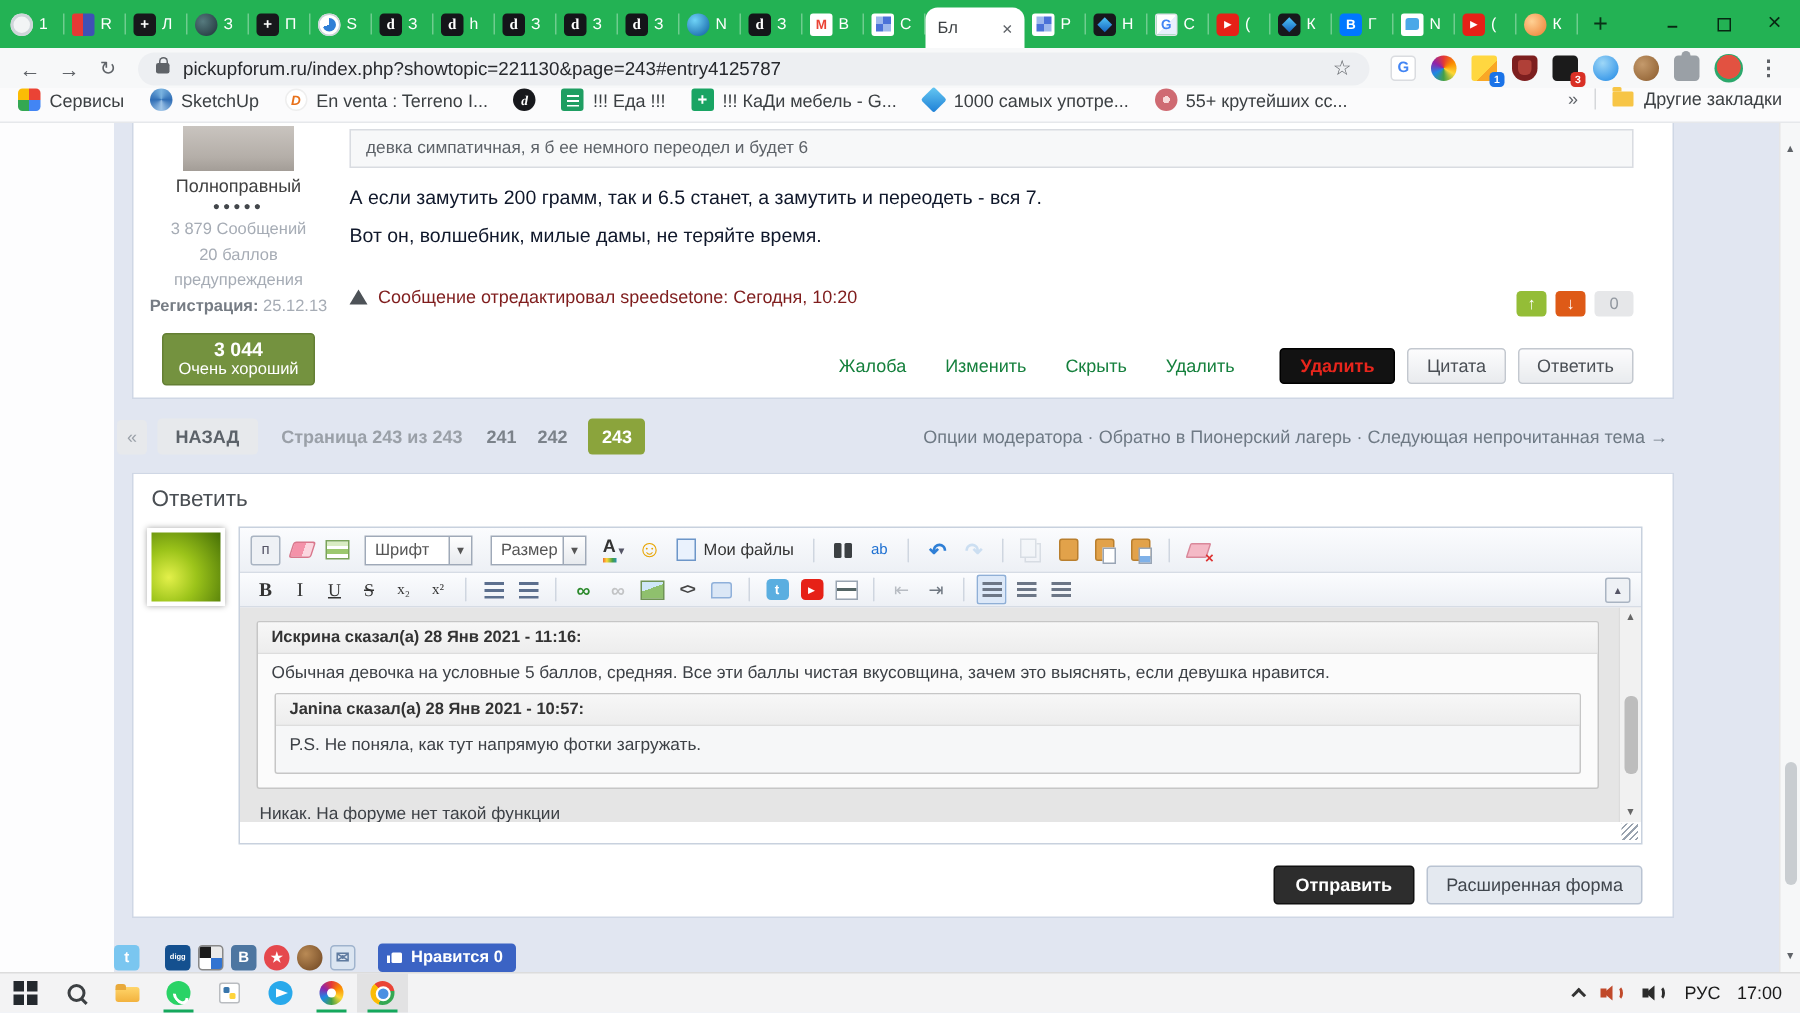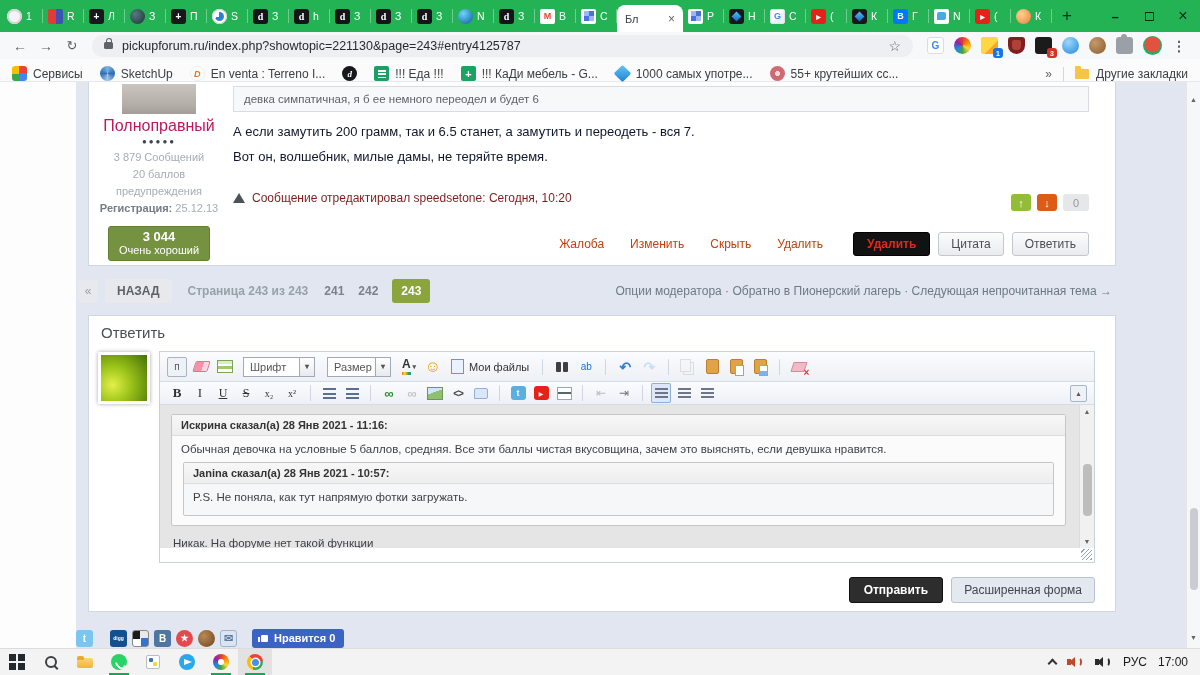--- a/index.html
+++ b/index.html
@@ -61,21 +61,21 @@
   .ex-drop{background:radial-gradient(circle at 38% 30%,#9ed7f7,#1e88e5);border-radius:50%}
   .ex-cookie{background:radial-gradient(circle at 35% 35%,#c49a6c,#8a5a2b);border-radius:50%}
   .ex-puzzle{background:#9aa0a6;border-radius:3px}.ex-puzzle::after{content:"";position:absolute;left:5px;top:-3px;width:6px;height:6px;background:#9aa0a6;border-radius:50%}
   .badge{position:absolute;right:-5px;bottom:-4px;min-width:10px;height:10px;border-radius:3px;font-size:7px;color:#fff;display:flex;align-items:center;justify-content:center;padding:0 1px;font-weight:bold}
   .badge:empty{display:none}
   .b-blue{background:#1a73e8}.b-red{background:#d93025}
   .avatarbtn{width:19px;height:19px;border-radius:50%;background:radial-gradient(circle at 50% 45%,#e25241 55%,#2ca86c 58%);flex:none;cursor:pointer}
   .menu3{width:14px;text-align:center;color:#5f6368;cursor:pointer}.menu3::after{content:"⋮";font-size:14px;font-weight:bold}
 
   
-  .bkbar{height:23px;background:#fbfbfc;border-bottom:1px solid #e6e8eb;display:flex;align-items:flex-end;padding:0 12px;gap:17px;font-size:12px;color:#3c4043;flex:none}
+  .bkbar{height:23px;background:#fbfbfc;border-bottom:1px solid #e6e8eb;display:flex;align-items:flex-start;padding:0 12px;gap:17px;font-size:12px;color:#3c4043;flex:none}
   .bk{display:flex;align-items:center;gap:6px;min-width:0;cursor:pointer}
   .bk span:empty{display:none}
   .bki{width:15px;height:15px;flex:none;border-radius:2px;position:relative;display:inline-flex;align-items:center;justify-content:center;color:#fff;font-size:9px;font-weight:bold}
   .bk-apps{background:conic-gradient(#ea4335 0 25%,#4285f4 0 50%,#34a853 0 75%,#fbbc05 0);border-radius:3px}
   .bk-sketchup{background:conic-gradient(#7ab3e0,#2f6db5,#9fc5e8,#2f6db5,#7ab3e0);border-radius:50%}
   .bk-dorange{background:#fff;border:1px solid #eee;border-radius:50%}.bk-dorange::after{content:"D";color:#e8711a;font-size:9px;font-weight:bold}
   .bk-ddark{background:#17181c;border-radius:50%}.bk-ddark::after{content:"d";color:#fff;font-family:"Liberation Serif",serif}
   .bk-list{background:#1e9e62}.bk-list::after{content:"";width:8px;height:8px;background:repeating-linear-gradient(#fff 0 1.5px,transparent 1.5px 3.4px)}
   .bk-cross{background:#19a463}.bk-cross::after{content:"+";font-size:11px;font-weight:bold}
   .bk-gred{background:#d23a2e;border-radius:3px}.bk-gred::after{content:"◆";font-size:8px}
@@ -90,39 +90,39 @@
 
   
   .page{position:relative;height:566px;background:#fdfdfe;overflow:hidden;flex:none}
   .strip{position:absolute;left:76px;top:0;width:1110px;height:100%;background:#e1e6f1}
   a{text-decoration:none;cursor:pointer}
 
   .post-box{position:absolute;left:88px;top:0;width:1028px;height:184px;background:#fff;border:1px solid #cfd7e5;border-top:none;padding-top:2px}
   .post-cols{display:flex}
   .psb{width:140px;flex:none;text-align:center}
   .avatar-cut{width:74px;height:30px;margin:0 auto 3px;background:linear-gradient(180deg,#c9c4bf 0%,#b4aea8 70%,#a39d97 100%);cursor:pointer}
-  .pgroup{display:block;color:#be185d;font-size:16px}
+  .pgroup{display:block;color:#404040;font-size:12px}
   .pips{font-size:8px;letter-spacing:2px;color:#43474b;margin:2px 0 3px}
   .pstat{font-size:11px;color:#a6acb5;line-height:1.55}
   .pstat b{color:#767c84}
   .rep{width:102px;margin:9px auto 0;background:#74923f;border:1px solid #647f34;border-radius:3px;color:#fff;padding:2px 0 4px}
   .repv{font-size:13px;font-weight:bold}
   .repl{font-size:11px}
   .pmain{flex:1;padding:2px 26px 0 4px;position:relative}
   .pquote{background:#f7f8f9;border:1px solid #d9dce1;color:#5d6268;font-size:11.5px;padding:6px 10px;margin-bottom:10px}
   .pline{font-size:13px;color:#0f172a;margin:0 0 5px;line-height:1.55}
   .editnote{margin-top:24px;font-size:12px;color:#7f1d1d;display:flex;align-items:center;gap:7px}
   .warn-tri{width:0;height:0;border-left:6px solid transparent;border-right:6px solid transparent;border-bottom:10px solid #4d5257}
   .voterow{position:absolute;right:26px;top:112px;display:flex;gap:6px;align-items:center}
   .vup,.vdn{width:20px;height:17px;border-radius:3px;display:flex;align-items:center;justify-content:center;color:#fff;font-size:11px;font-weight:bold;cursor:pointer}
   .vup{background:#94bd37}.vup::after{content:"↑"}
   .vdn{background:#de5a17}.vdn::after{content:"↓"}
   .vcount{min-width:26px;height:17px;background:#e6e7e9;border-radius:3px;color:#9298a0;font-size:11px;display:flex;align-items:center;justify-content:center}
   .actions{position:absolute;left:0;right:0;bottom:9px;display:flex;justify-content:flex-end;align-items:center;padding-right:26px}
-  .plink{color:#c2410c;font-size:12px;margin-right:26px}
+  .plink{color:#15803d;font-size:12px;margin-right:26px}
   .btn-gray{background:linear-gradient(#fcfcfd,#e9ebee);border:1px solid #c3c8cf;border-radius:3px;color:#4a4f55;font-size:12px;padding:4px 12px;margin-left:8px;cursor:pointer;font-family:"Liberation Sans",sans-serif}
   .btn-del{background:#121212;border:1px solid #000;border-radius:3px;color:#e8251c;font-weight:bold;font-size:12px;padding:4px 13px;margin-left:4px;cursor:pointer;font-family:"Liberation Sans",sans-serif}
 
   .pagrow{position:absolute;left:78px;top:196px;width:1034px;height:26px;display:flex;align-items:center}
   .pag-first{width:20px;height:23px;background:#e7e9ec;border-radius:3px;color:#9aa0a8;font-size:12px;display:flex;align-items:center;justify-content:center;margin-right:7px;cursor:pointer}
   .pag-back{background:#e7e9ec;border-radius:3px;color:#5c6269;font-weight:bold;font-size:12px;padding:5px 12px;margin-right:16px;cursor:pointer}
   .pag-status{color:#9aa0a8;font-weight:bold;font-size:12px;margin-right:16px}
   .pag-link{color:#7b828a;font-weight:bold;font-size:12px;margin-right:14px}
   .pag-cur{background:#8ba43c;color:#fff;font-weight:bold;font-size:12px;border-radius:3px;padding:5px 9px}
   .modlinks{margin-left:auto;font-size:12px}

